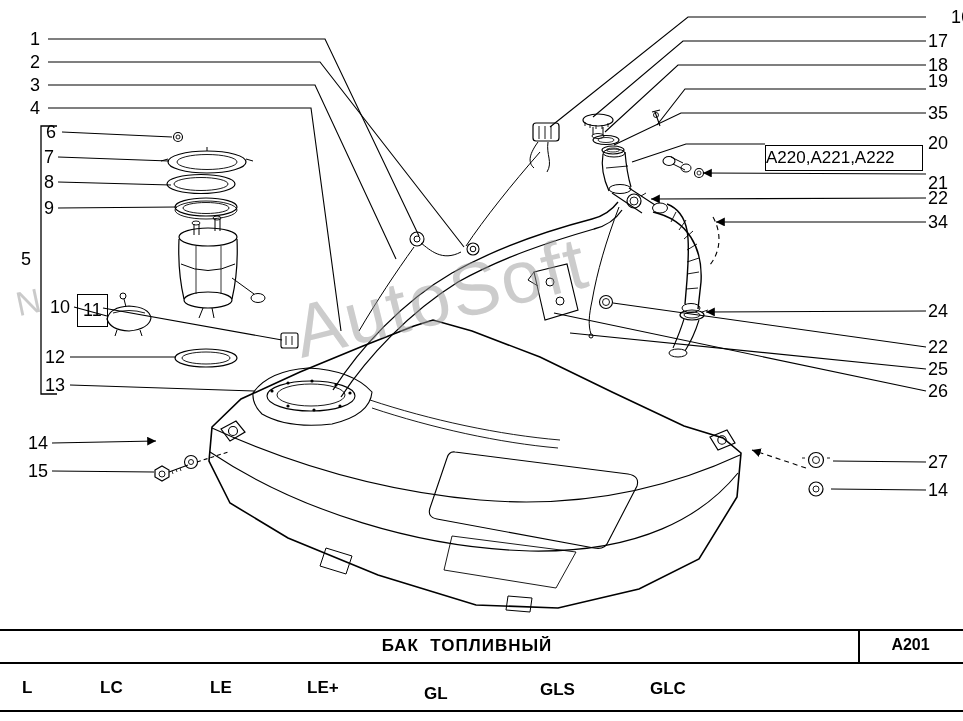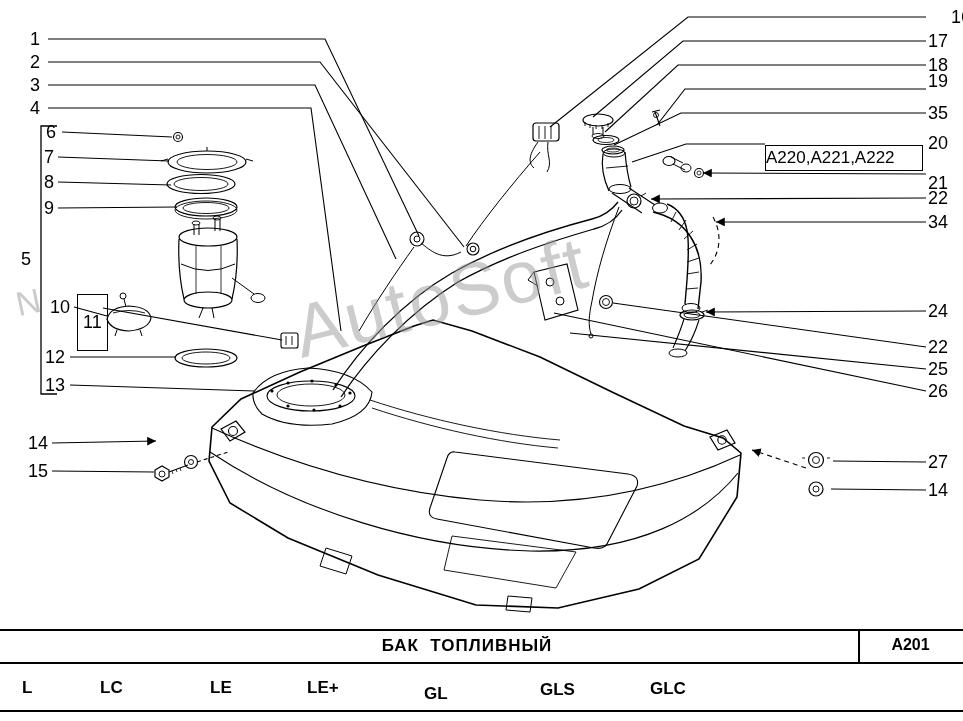--- a/index.html
+++ b/index.html
@@ -1,20 +1,20 @@
 <!DOCTYPE html>
 <html><head>
 <meta charset="utf-8">
 <style>
   html,body{margin:0;padding:0;background:#fff;}
   body{width:963px;height:721px;overflow:hidden;font-family:"Liberation Sans",sans-serif;}
   .stage{position:relative;width:963px;height:721px;background:#fff;}
   .art{position:absolute;left:0;top:0;}
   .callout{position:absolute;font-size:18px;color:#000;line-height:22px;}
-  .callout.boxed{border:1.5px solid #000;padding:16px 5px;line-height:23px;}
+  .callout.boxed{border:1.5px solid #000;padding:4px 5px;line-height:23px;}
   .variant-box{position:absolute;left:765px;top:131px;width:156px;height:24px;border:1.5px solid #000;
     text-align:left;font-size:17px;line-height:24px;color:#000;margin-top:14px;}
   .wm-main{position:absolute;left:285px;top:292px;font-size:74px;letter-spacing:2px;color:#9a9a9a;
     opacity:.5;transform:rotate(-14deg);transform-origin:left top;white-space:nowrap;}
   .wm-edge{position:absolute;left:16px;top:283px;font-size:34px;color:#a8a8a8;opacity:.6;transform:rotate(-12deg);}
   .hline{position:absolute;left:0;width:963px;height:2px;background:#000;}
   .vline{position:absolute;width:2px;background:#000;}
   .footer-title{position:absolute;left:0;top:636px;width:934px;text-align:center;font-size:17px;
     font-weight:bold;letter-spacing:1px;white-space:pre;color:#000;}
   .footer-code{position:absolute;left:858px;top:636px;width:105px;text-align:center;font-size:16px;

